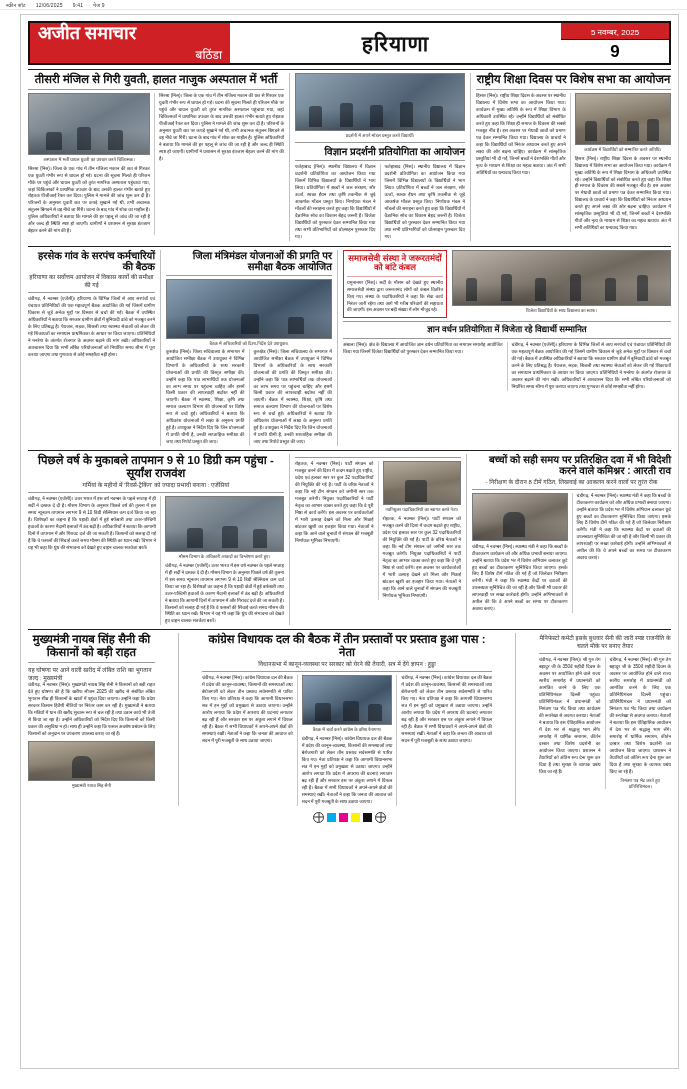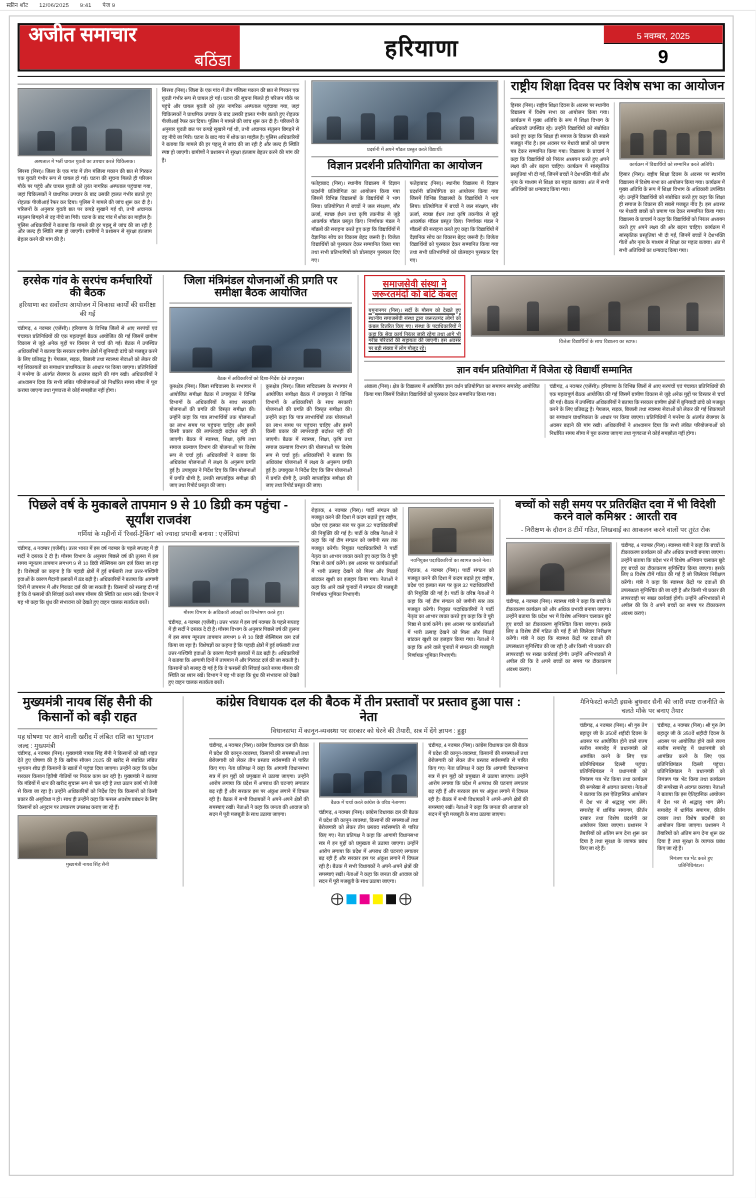--- a/index.html
+++ b/index.html
@@ -22,21 +22,21 @@
     font-size: 5px;
     color: #333;
     display: flex;
     align-items: center;
     padding-left: 6px;
     gap: 10px;
     letter-spacing: .2px;
   }
   .sheet {
     position: absolute;
-    left: 8px; top: 14px;
+    left: 20px; top: 14px;
     width: 659px; height: 1055px;
     background: #fff;
     border: 1px solid #c9c9c9;
     padding: 6px 7px 14px 7px;
   }
   
   .masthead {
     display: flex; align-items: stretch;
     border: 2px solid #111;
     height: 44px;
@@ -45,21 +45,21 @@
   }
   .mh-left {
     width: 200px;
     background: #cf2026;
     color: #fff;
     display: flex; flex-direction: column;
     justify-content: center;
     padding: 2px 8px;
   }
   .mh-title { font-size: 18px; font-weight: bold; line-height: 1; }
-  .mh-sub { font-size: 15px; text-align: right; margin-top: 4px; }
+  .mh-sub { font-size: 12px; text-align: right; margin-top: 4px; }
   .mh-center {
     flex: 1;
     display: flex; align-items: center; justify-content: center;
     font-size: 21px; font-weight: bold; color: #111;
     letter-spacing: 1px;
   }
   .mh-right {
     width: 108px;
     display: flex; flex-direction: column; justify-content: center;
   }
@@ -77,21 +77,21 @@
   }
   
   .hr { border:0; border-top:1px solid #222; margin: 3px 0; }
   .hr-thin { border:0; border-top:1px solid #999; margin: 3px 0; }
 
   .hl {
     font-weight: bold; color:#111; text-align:center;
     line-height: 1.12;
   }
   .hl-lg { font-size: 11.5px; }
-  .hl-md { font-size: 10px; }
+  .hl-md { font-size: 10px; text-align: right; }
   .hl-sm { font-size: 8.5px; }
   .sub {
     font-size: 6px; text-align:center; color:#333; margin-top:1px;
   }
 
   .body-text {
     font-size: 4.6px;
     line-height: 1.52;
     color: #1a1a1a;
     text-align: justify;
@@ -157,20 +157,21 @@
       <div class="mh-right">
         <div class="mh-date">5 नवम्बर, 2025</div>
         <div class="mh-page">9</div>
       </div>
     </div>
     <hr class="hr">
 
     <div class="cols" style="gap:5px;">
 
       <div style="width:256px;">
+        <div class="hl hl-lg">तीसरी मंजिल से गिरी युवती, हालत नाजुक अस्पताल में भर्ती</div>
         <hr class="hr-thin">
         <div class="cols" style="gap:4px;">
           <div style="width:122px;">
             <div class="photo p2" style="height:62px;">
               <span class="fig" style="left:14%;width:16px;height:30%;"></span>
               <span class="fig" style="left:40%;width:14px;height:38%;"></span>
               <span class="fig" style="left:66%;width:15px;height:34%;"></span>
             </div>
             <div class="cap">अस्पताल में भर्ती घायल युवती का उपचार करते चिकित्सक।</div>
             <div class="body-text" style="margin-top:3px;">सिरसा (निस)। जिला के एक गांव में तीन मंजिला मकान की छत से गिरकर एक युवती गंभीर रूप से घायल हो गई। घटना की सूचना मिलते ही परिजन मौके पर पहुंचे और घायल युवती को तुरंत नागरिक अस्पताल पहुंचाया गया, जहां चिकित्सकों ने प्राथमिक उपचार के बाद उसकी हालत गंभीर बताते हुए रोहतक पीजीआई रैफर कर दिया। पुलिस ने मामले की जांच शुरू कर दी है। परिजनों के अनुसार युवती छत पर कपड़े सुखाने गई थी, तभी अचानक संतुलन बिगड़ने से वह नीचे जा गिरी। घटना के बाद गांव में शोक का माहौल है। पुलिस अधिकारियों ने बताया कि मामले की हर पहलू से जांच की जा रही है और जल्द ही स्थिति स्पष्ट हो जाएगी। ग्रामीणों ने प्रशासन से सुरक्षा इंतजाम बेहतर करने की मांग की है।</div>
@@ -261,21 +262,21 @@
           <div style="flex:1;">
               <div class="body-text">कुरुक्षेत्र (निस)। जिला सचिवालय के सभागार में आयोजित समीक्षा बैठक में उपायुक्त ने विभिन्न विभागों के अधिकारियों के साथ सरकारी योजनाओं की प्रगति की विस्तृत समीक्षा की। उन्होंने कहा कि पात्र लाभार्थियों तक योजनाओं का लाभ समय पर पहुंचना चाहिए और इसमें किसी प्रकार की लापरवाही बर्दाश्त नहीं की जाएगी। बैठक में स्वास्थ्य, शिक्षा, कृषि तथा समाज कल्याण विभाग की योजनाओं पर विशेष रूप से चर्चा हुई। अधिकारियों ने बताया कि अधिकांश योजनाओं में लक्ष्य के अनुरूप प्रगति हुई है। उपायुक्त ने निर्देश दिए कि जिन योजनाओं में प्रगति धीमी है, उनकी साप्ताहिक समीक्षा की जाए तथा रिपोर्ट प्रस्तुत की जाए।</div>
             </div>
         </div>
       </div>
 
       <div class="sep-v"></div>
 
       <div style="flex:1;">
         <div class="cols" style="gap:5px;">
-          <div style="width:92px;text-decoration:underline;">
+          <div style="width:104px;">
             <div class="redbox">
               <div class="hl hl-sm redhead">समाजसेवी संस्था ने जरूरतमंदों को बांटे कंबल</div>
               <hr class="hr-thin" style="border-color:#e3a5a7;">
               <div class="body-text">यमुनानगर (निस)। सर्दी के मौसम को देखते हुए स्थानीय समाजसेवी संस्था द्वारा जरूरतमंद लोगों को कंबल वितरित किए गए। संस्था के पदाधिकारियों ने कहा कि सेवा कार्य निरंतर जारी रहेगा तथा आगे भी गरीब परिवारों की सहायता की जाएगी। इस अवसर पर बड़ी संख्या में लोग मौजूद रहे।</div>
             </div>
           </div>
           <div style="flex:1;">
             <div class="photo p5" style="height:56px;">
               <span class="fig" style="left:6%;width:11px;height:44%;"></span>
               <span class="fig" style="left:22%;width:11px;height:50%;"></span>

